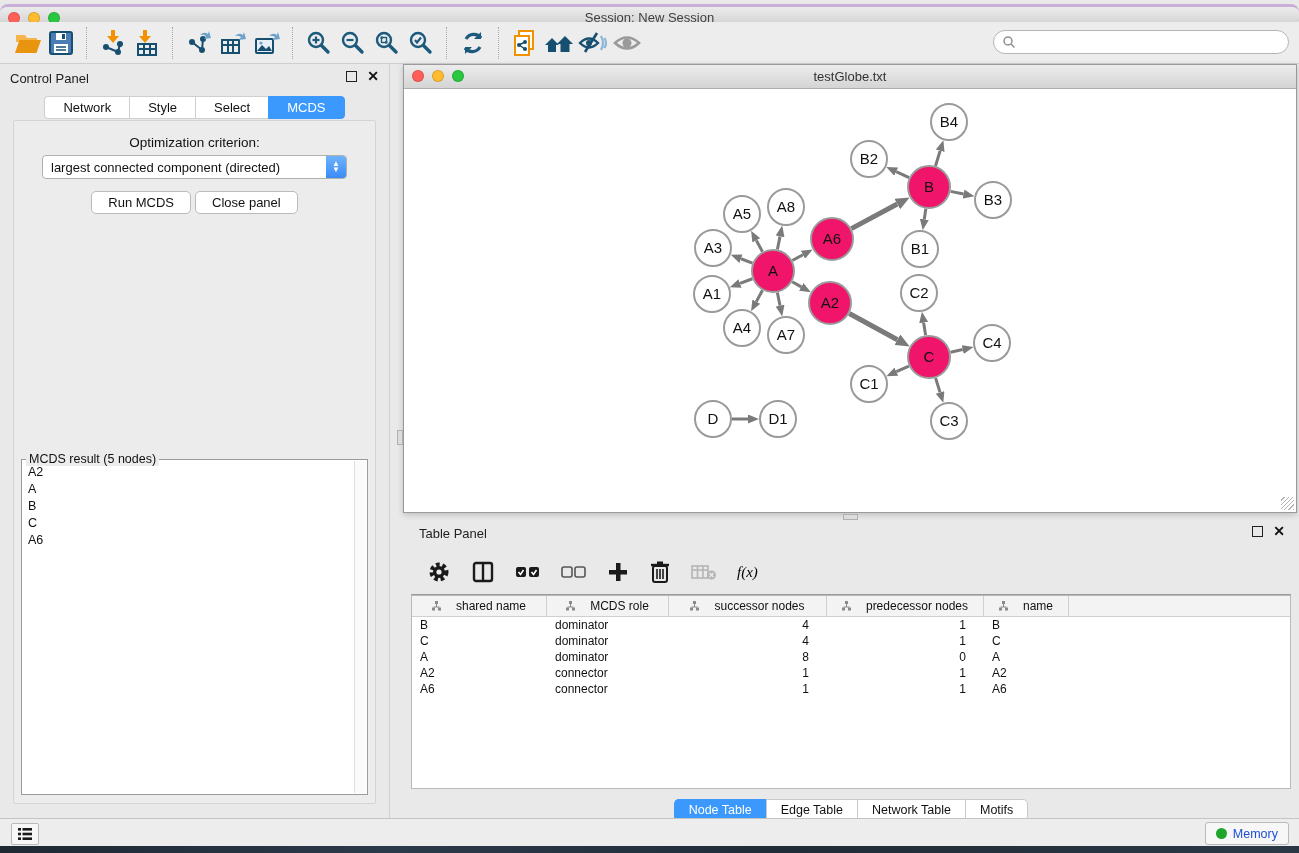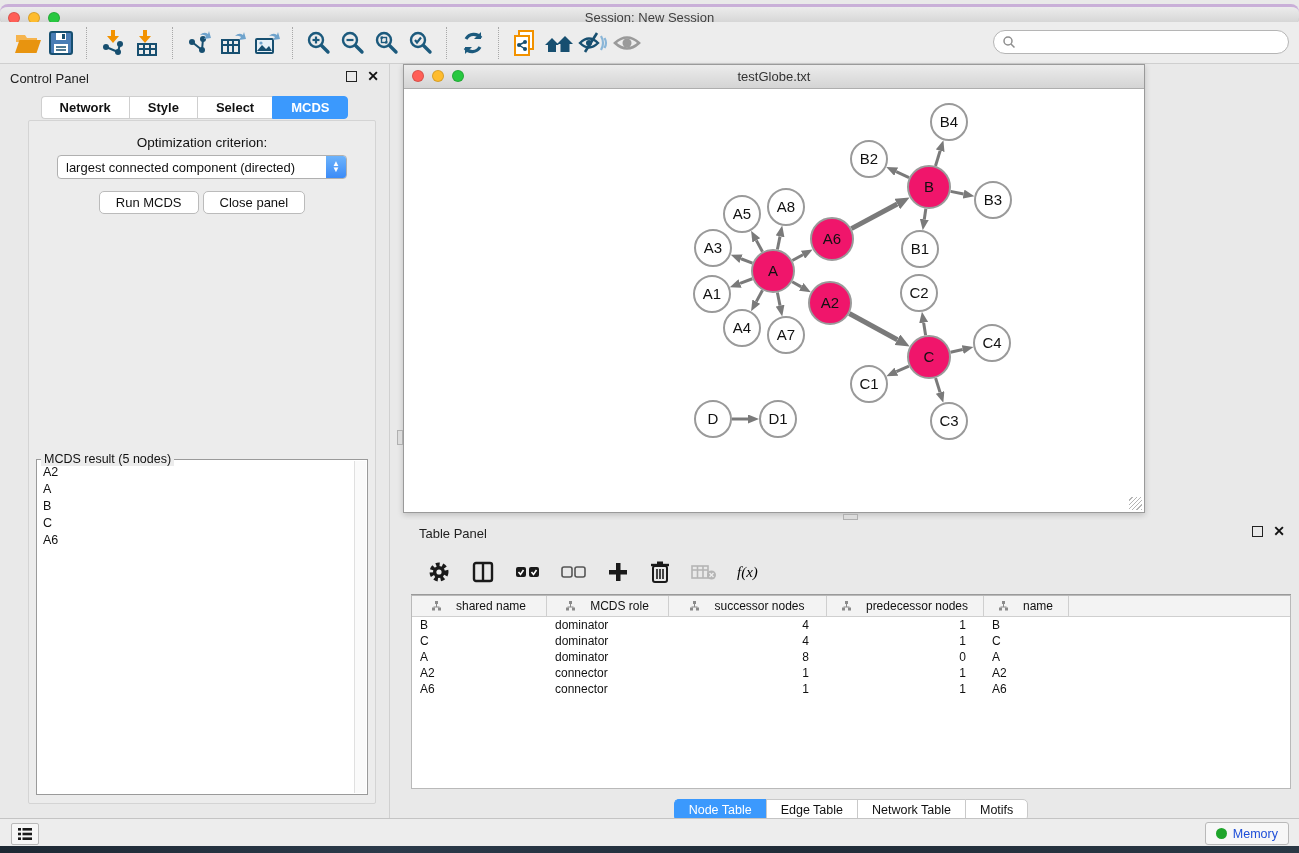--- a/index.html
+++ b/index.html
@@ -25,42 +25,42 @@
   .searchbox input{border:none;outline:none;flex:1;font-size:12px;background:transparent;height:18px;}
 
   
   .control-panel{position:absolute;left:0;top:64px;width:390px;height:754px;background:#e9e9e9;
     border-right:1px solid #d0d0d0;box-sizing:border-box;}
   .cp-title{position:absolute;left:10px;top:7px;font-size:13px;color:#222;}
   .panel-icons{position:absolute;right:10px;top:7px;display:flex;gap:10px;align-items:center;}
   .float-ico{width:11px;height:11px;border:1.5px solid #222;box-sizing:border-box;display:inline-block;}
   .close-ico{font-size:14px;font-weight:900;color:#111;line-height:11px;}
   .cp-tabs{position:absolute;left:0;right:0;top:32px;display:flex;justify-content:center;}
-  .cp-tab{font-size:13px;padding:3px 18px;background:#fff;border:1px solid #cfcfcf;border-right:none;color:#111;cursor:pointer;font-weight:bold;}
+  .cp-tab{font-size:13px;padding:3px 18px;background:#fff;border:1px solid #cfcfcf;border-right:none;color:#111;cursor:pointer;}
   .cp-tab:first-child{border-radius:4px 0 0 4px;}
   .cp-tab:last-child{border-right:1px solid #cfcfcf;border-radius:0 4px 4px 0;}
   .cp-tab.active{background:#3b99fd;border-color:#3b99fd;color:#fff;}
-  .cp-content{position:absolute;left:28px;right:13px;top:56px;height:684px;background:#ececec;
+  .cp-content{position:absolute;left:13px;right:13px;top:56px;height:684px;background:#ececec;
     border:1px solid #d4d4d4;border-radius:2px;box-sizing:border-box;}
   .opt-label{position:absolute;left:0;right:0;top:14px;text-align:center;font-size:13.5px;color:#111;}
   .opt-select{position:absolute;left:28px;right:28px;top:34px;height:24px;background:#fff;border:1px solid #b0b0b0;
     border-radius:4px;display:flex;align-items:center;box-sizing:border-box;cursor:pointer;}
   .opt-select .sel-text{flex:1;font-size:13px;padding-left:8px;color:#111;white-space:nowrap;overflow:hidden;}
   .sel-stepper{width:20px;height:22px;background:linear-gradient(#6db3fb,#3b8bf7);border-radius:0 3px 3px 0;
     display:flex;flex-direction:column;align-items:center;justify-content:center;color:#fff;font-size:8px;line-height:6px;}
   .cp-buttons{position:absolute;left:0;right:0;top:70px;display:flex;justify-content:center;gap:4px;}
   .push-btn{font-size:13px;padding:3px 16px;background:#fff;border:1px solid #bbb;border-radius:5px;color:#111;cursor:pointer;}
   .mcds-fieldset{position:absolute;left:7px;right:7px;top:338px;bottom:8px;border:1px solid #9a9a9a;background:#fff;}
   .mcds-legend{position:absolute;left:4px;top:-8px;background:#ececec;padding:0 3px;font-size:12.5px;color:#111;}
   .mcds-list{position:absolute;left:1px;top:4px;right:12px;bottom:1px;overflow:hidden;font-size:12.5px;color:#111;}
   .mcds-item{padding:1px 5px;line-height:15px;}
   .mcds-scroll{position:absolute;right:1px;top:1px;bottom:1px;width:11px;background:#fafafa;border-left:1px solid #e0e0e0;}
 
   
-  .net-window{position:absolute;left:403px;top:64px;width:742px;height:449px;background:#fff;
+  .net-window{position:absolute;left:403px;top:64px;width:894px;height:449px;background:#fff;
     border:1px solid #9a9a9a;box-sizing:border-box;box-shadow:0 2px 6px rgba(0,0,0,.18);}
   .net-titlebar{position:relative;height:23px;background:linear-gradient(#ececec,#d4d4d4);border-bottom:1px solid #aeaeae;}
   .net-title{position:absolute;left:0;right:0;top:4px;text-align:center;font-size:13px;color:#333;}
   .net-canvas{position:absolute;left:1px;right:1px;top:24px;bottom:1px;background:#fff;}
   .resize-grip{position:absolute;right:2px;bottom:2px;width:13px;height:13px;
     background:repeating-linear-gradient(135deg,transparent 0 2px,#b5b5b5 2px 3px);cursor:nwse-resize;}
   .splitter-v{position:absolute;left:397px;top:430px;width:6px;height:15px;background:#dcdcdc;border:1px solid #b0b0b0;box-sizing:border-box;}
   .splitter-h{position:absolute;left:843px;top:514px;width:15px;height:6px;background:#dcdcdc;border:1px solid #b0b0b0;box-sizing:border-box;}
 
   

